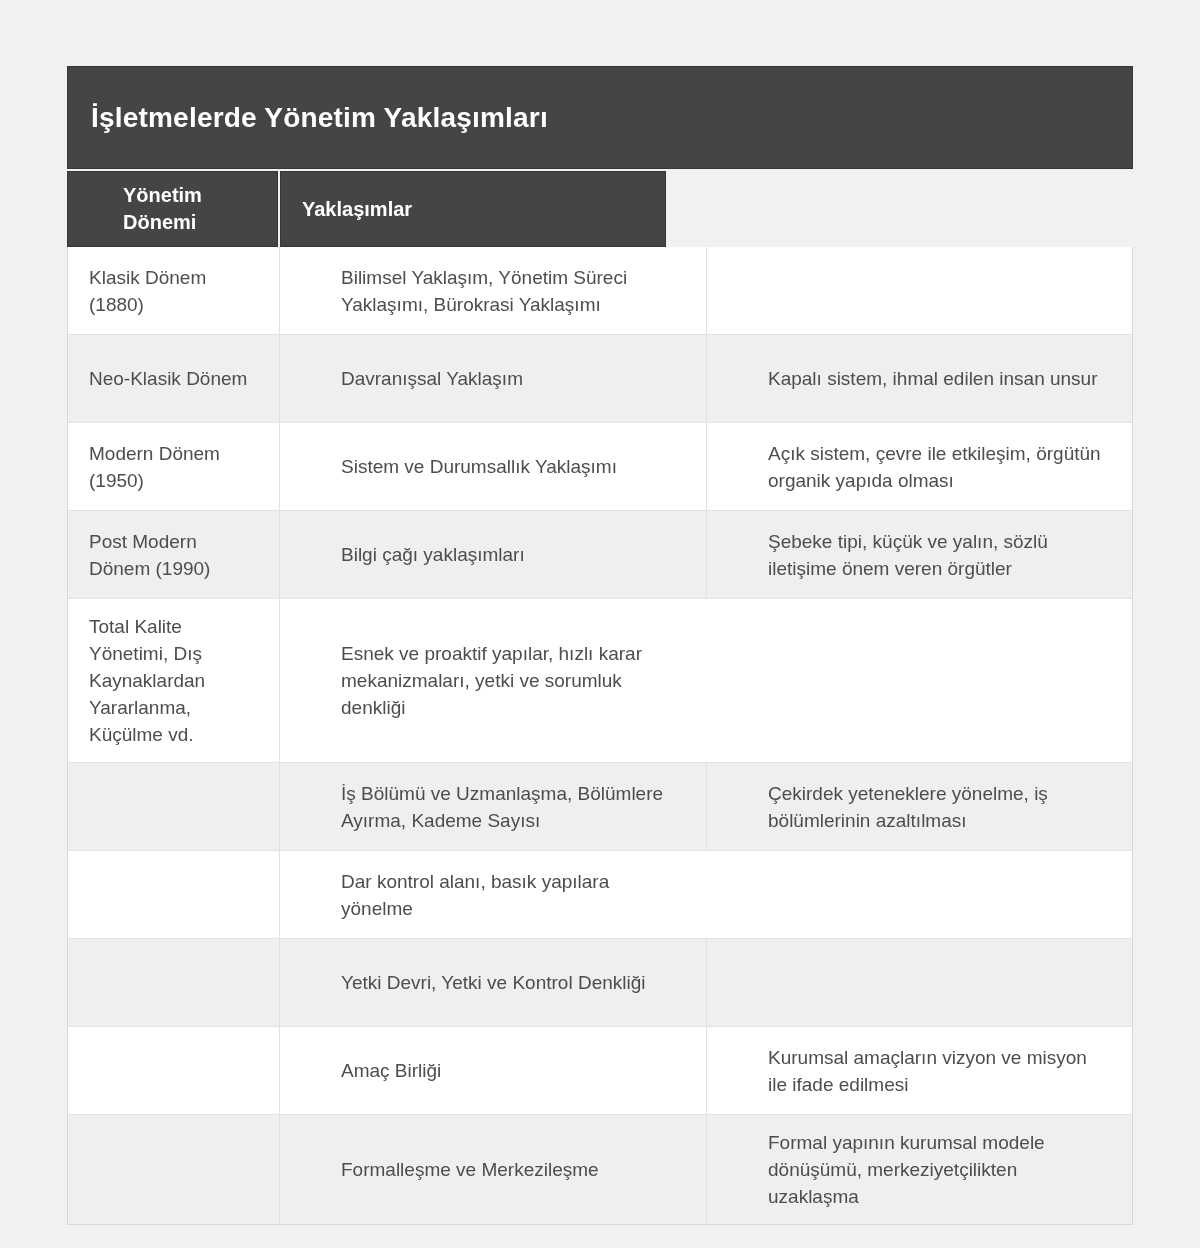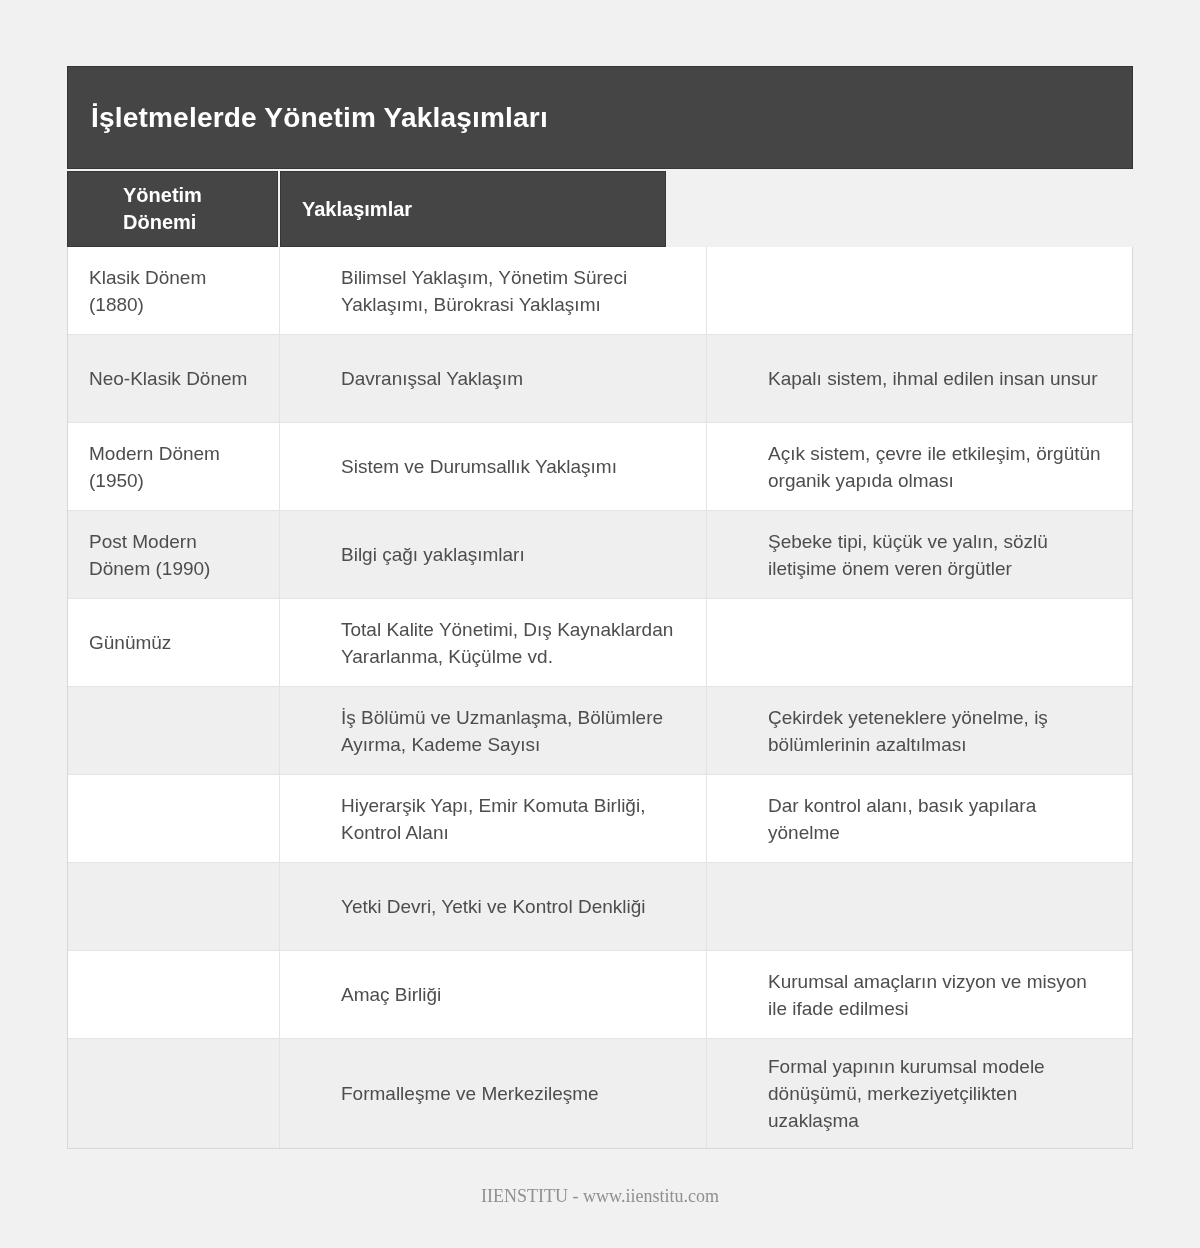--- a/index.html
+++ b/index.html
@@ -120,33 +120,32 @@
         <div class="cell c3">Açık sistem, çevre ile etkileşim, örgütün organik yapıda olması</div>
       </div>
 
       <div class="row">
         <div class="cell c1">Post Modern Dönem (1990)</div>
         <div class="cell c2">Bilgi çağı yaklaşımları</div>
         <div class="cell c3">Şebeke tipi, küçük ve yalın, sözlü iletişime önem veren örgütler</div>
       </div>
 
       <div class="row">
-        <div class="cell c1">Günümüz</div>
         <div class="cell c2">Total Kalite Yönetimi, Dış Kaynaklardan Yararlanma, Küçülme vd.</div>
+        <div class="cell c3">Esnek ve proaktif yapılar, hızlı karar mekanizmaları, yetki ve sorumluk denkliği</div>
       </div>
 
       <div class="row">
         <div class="cell c1"></div>
         <div class="cell c2">İş Bölümü ve Uzmanlaşma, Bölümlere Ayırma, Kademe Sayısı</div>
         <div class="cell c3">Çekirdek yeteneklere yönelme, iş bölümlerinin azaltılması</div>
       </div>
 
       <div class="row">
         <div class="cell c1"></div>
-        <div class="cell c2">Hiyerarşik Yapı, Emir Komuta Birliği, Kontrol Alanı</div>
         <div class="cell c3">Dar kontrol alanı, basık yapılara yönelme</div>
       </div>
 
       <div class="row">
         <div class="cell c1"></div>
         <div class="cell c2">Yetki Devri, Yetki ve Kontrol Denkliği</div>
       </div>
 
       <div class="row">
         <div class="cell c1"></div>

